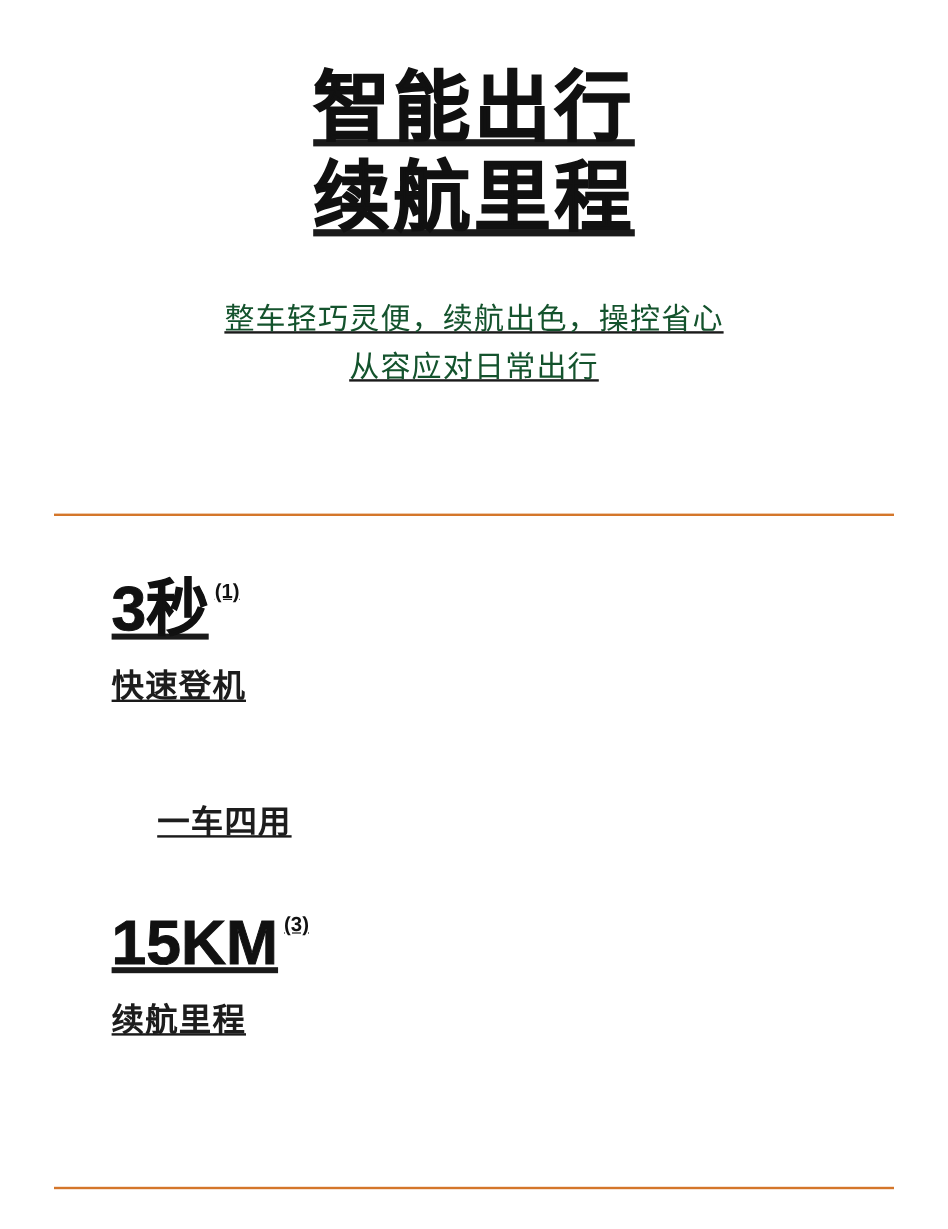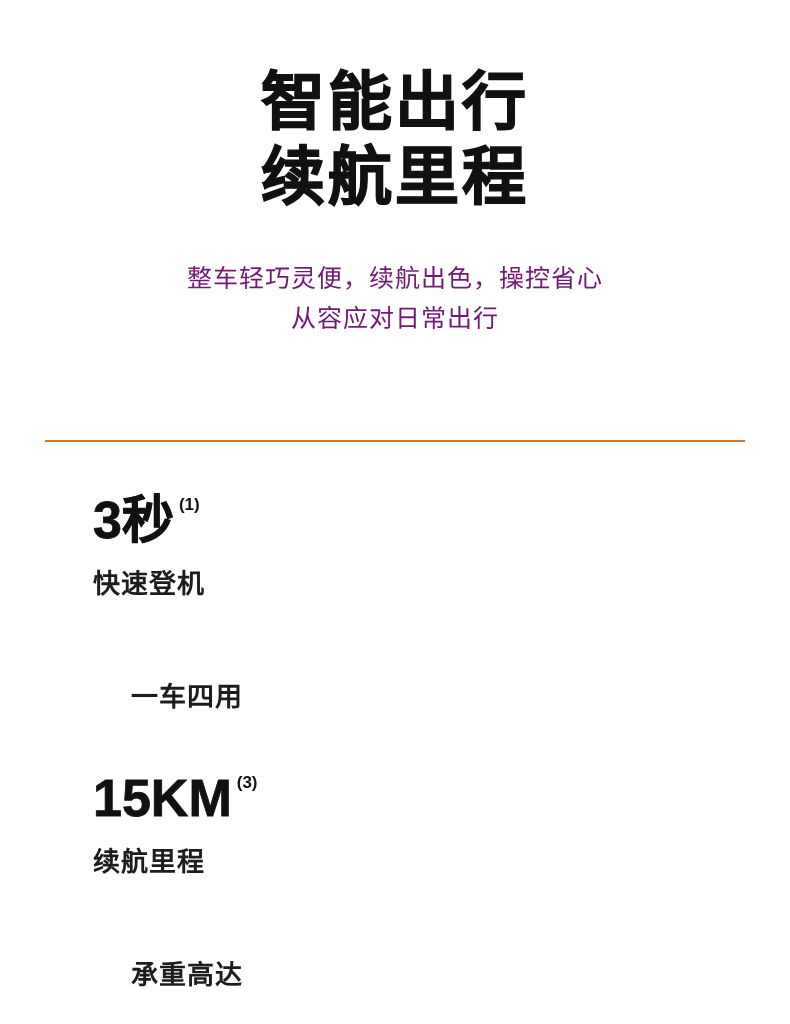--- a/index.html
+++ b/index.html
@@ -13,21 +13,22 @@
     background: #ffffff;
     font-family: "Liberation Sans", "DejaVu Sans", sans-serif;
     color: #1a1a1a;
     overflow: hidden;
   }
 
   .page {
     position: relative;
     width: 790px;
     height: 1024px;
-    padding: 16px;
+    padding: 4px;
+    text-decoration: underline;
   }
 
   
   .headline {
     margin: 0;
     padding-top: 52px;
     text-align: center;
     font-weight: 900;
     font-size: 64px;
     line-height: 1.08;
@@ -42,21 +43,21 @@
     margin-top: 6px;
   }
 
   
   .subtitle {
     margin: 0;
     padding-top: 46px;
     text-align: center;
     font-size: 25px;
     line-height: 1.6;
-    color: #701a75;
+    color: #14532d;
     letter-spacing: 1px;
     font-weight: 400;
   }
   .subtitle .sline { display: block; }
 
   
   .rule {
     height: 2px;
     background: #d4762a;
     margin: 0 auto;
@@ -159,21 +160,20 @@
 
     <div class="stat col1">
       <div class="stat-value-row">
         <span class="stat-value">15KM</span>
         <span class="stat-sup">(3)</span>
       </div>
       <div class="stat-label">续航里程</div>
     </div>
 
     <div class="stat col2">
-      <div class="stat-label">承重高达</div>
     </div>
 
   </div>
 
   <div class="rule rule-bottom"></div>
 
 
 </div>
 
 </body></html>

